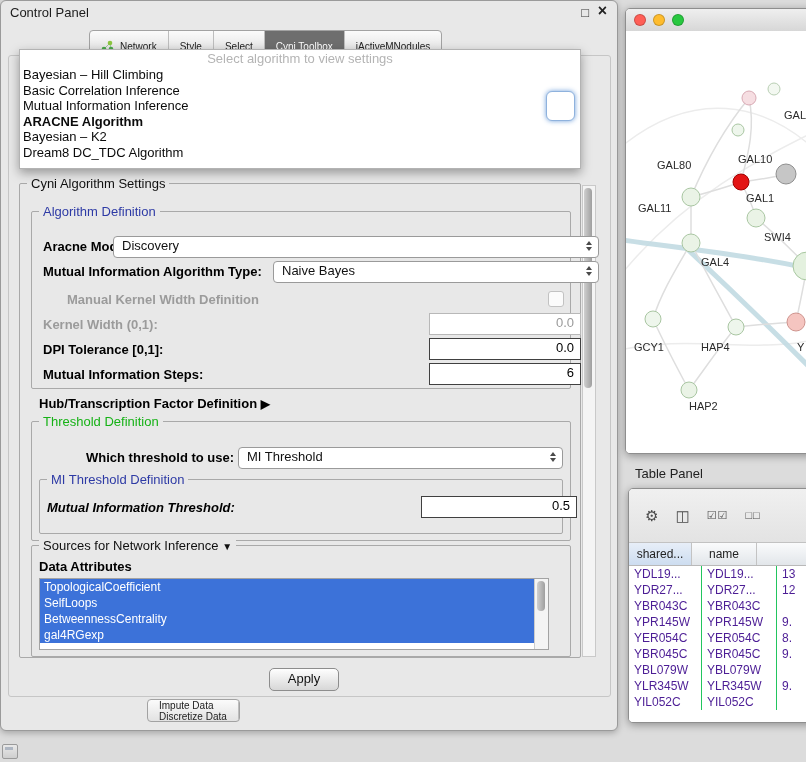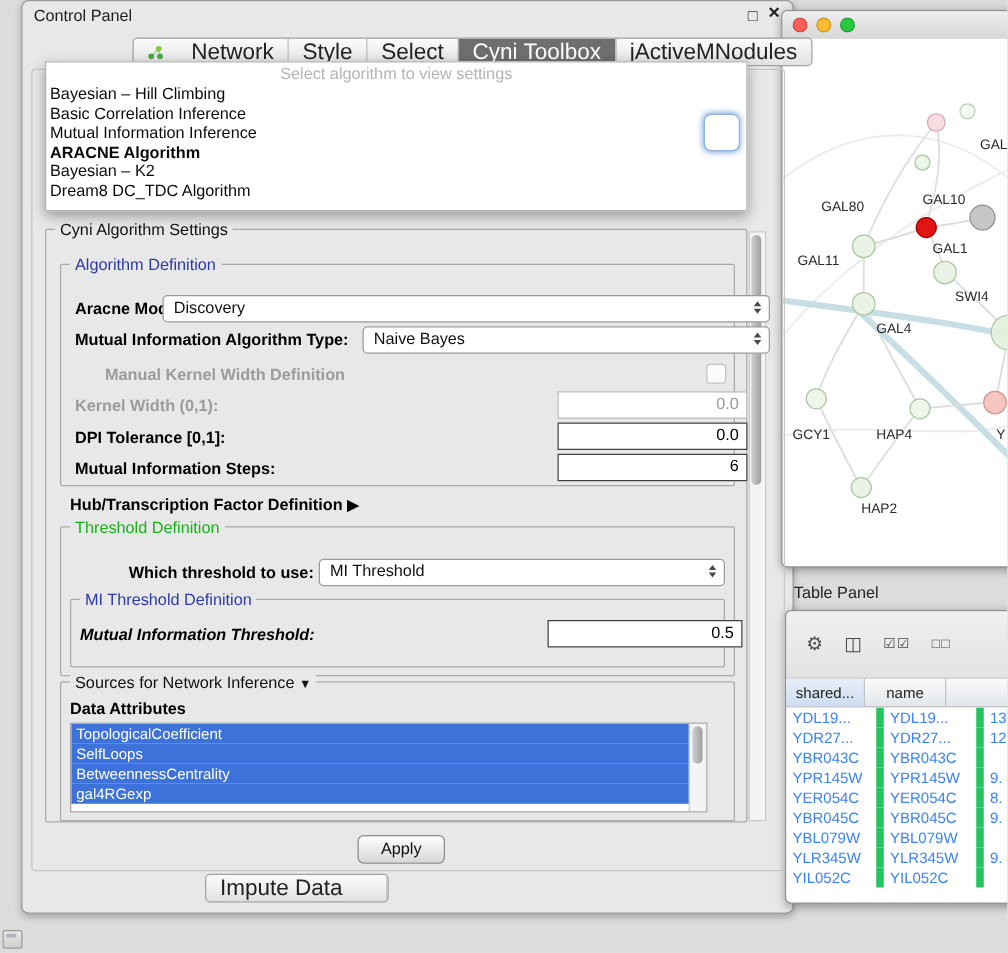--- a/index.html
+++ b/index.html
@@ -1,28 +1,28 @@
 <!DOCTYPE html>
 <html><head>
 <meta charset="utf-8">
 <style>
   html,body{margin:0;padding:0;}
   body{font-family:"Liberation Sans",sans-serif;background:#dcdcdc;}
   #root{position:relative;width:806px;height:762px;overflow:hidden;background:#dcdcdc;color:#111;}
 
   
-  #cp{position:absolute;left:17px;top:8;width:616px;height:729px;background:#e8e8e8;border:1px solid #9a9a9a;border-radius:6px;box-shadow:0 2px 6px rgba(0,0,0,.25);}
+  #cp{position:absolute;left:0;top:8;width:616px;height:729px;background:#e8e8e8;border:1px solid #9a9a9a;border-radius:6px;box-shadow:0 2px 6px rgba(0,0,0,.25);}
   #cp-title{position:absolute;left:9px;top:4px;font-size:13px;color:#1c1c1c;}
   #cp-float{position:absolute;right:28px;top:4px;font-size:13px;color:#333;}
   #cp-close{position:absolute;right:10px;top:1px;font-size:16px;font-weight:bold;color:#222;}
   #inset{position:absolute;left:7px;top:54px;width:601px;height:640px;border:1px solid #c6c6c6;border-radius:3px;z-index:1;}
 
   
   .seg{position:absolute;display:flex;height:21px;border:1px solid #a2a2a2;border-radius:4px;background:linear-gradient(#fbfbfb,#e2e2e2);overflow:hidden;z-index:2;}
-  .seg-item{display:flex;align-items:center;gap:22px;padding:0 11px;font-size:18px;border-right:1px solid #bdbdbd;white-space:nowrap;color:#222;}
+  .seg-item{display:flex;align-items:flex-end;gap:6px;padding:0 11px;font-size:10px;border-right:1px solid #bdbdbd;white-space:nowrap;color:#222;}
   .seg-item:last-child{border-right:none;}
   .seg-item.sel{background:#6e6e6e;color:#fff;}
   #top-tabs{left:88px;top:29px;}
   #bottom-tabs{left:146px;top:698px;flex-direction:column;}
 
   
   #dd{position:absolute;left:18px;top:48px;width:560px;height:117px;background:#fff;border:1px solid #b3b3b3;box-shadow:0 4px 10px rgba(0,0,0,.35);z-index:30;padding-top:1px;}
   .dd-ph{height:16px;line-height:16px;text-align:center;color:#b4b4b4;font-size:13px;}
   .dd-item{height:15.5px;line-height:15.5px;padding-left:3px;font-size:13px;color:#0b0b0b;}
   .dd-item.bold{font-weight:bold;}
@@ -70,21 +70,21 @@
 
   #tablewin{left:628px;top:488px;width:200px;height:233px;}
   #tbl-toolbar{height:53px;display:flex;align-items:center;gap:17px;padding-left:16px;border-bottom:1px solid #c2c2c2;background:linear-gradient(#f0f0f0,#e3e3e3);color:#4a4a4a;}
   .tbl-icon{font-size:15px;line-height:1;}
   .tbl-icon.small{font-size:11px;letter-spacing:1px;}
   #tbl-head{display:flex;height:22px;background:linear-gradient(#fafbfc,#e2e6ea);border-bottom:1px solid #b9b9b9;}
   .th{font-size:12px;color:#222;text-align:center;line-height:22px;border-right:1px solid #c3c3c3;overflow:hidden;white-space:nowrap;}
   .th.first{background:linear-gradient(#e7eef8,#cdddf0);}
   #tbl-rows{background:#fff;height:156px;overflow:hidden;}
   .tr{display:flex;height:16px;}
-  .td{font-size:12px;line-height:16px;padding:0 5px;border-right:6px solid #22c55e;overflow:hidden;white-space:nowrap;color:#3b82f6;}
+  .td{font-size:12px;line-height:16px;padding:0 5px;border-right:1px solid #22c55e;overflow:hidden;white-space:nowrap;color:#4c1d95;}
   .c1{width:62px;}
   .c2{width:64px;}
   .c3{flex:1;}
 
   #mini-icon{position:absolute;left:2px;top:744px;width:14px;height:13px;border:1px solid #9a9a9a;border-radius:2px;background:linear-gradient(#e9e9e9,#cfcfcf);}
   #mini-icon:after{content:"";position:absolute;left:2px;top:2px;width:8px;height:3px;background:#aeb6c2;}
 </style>
 </head>
 <body>
 

